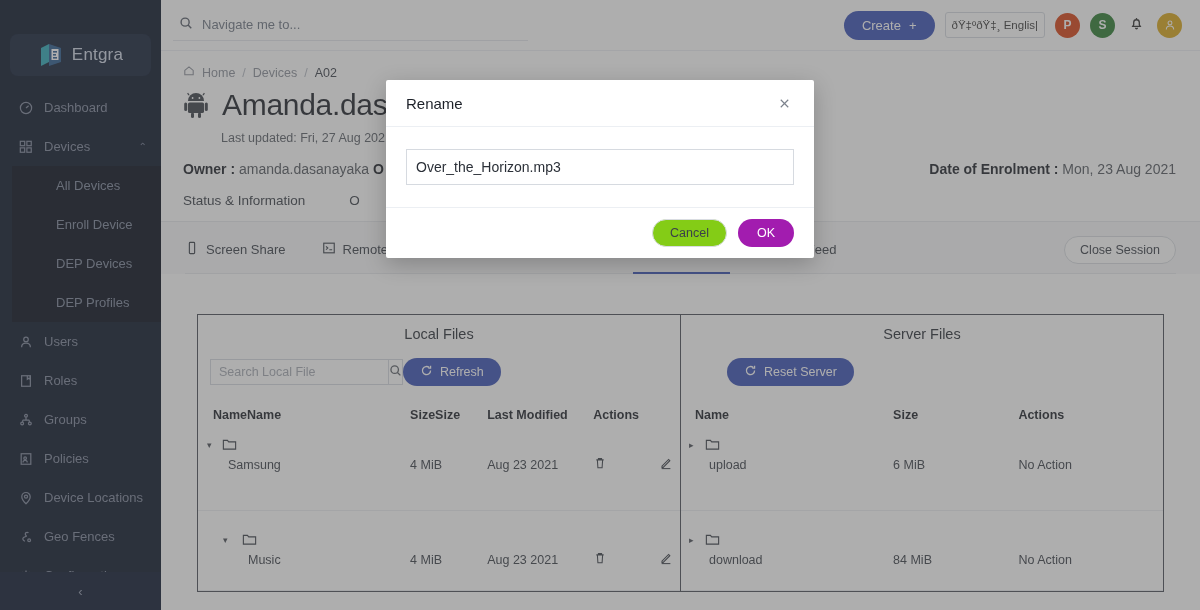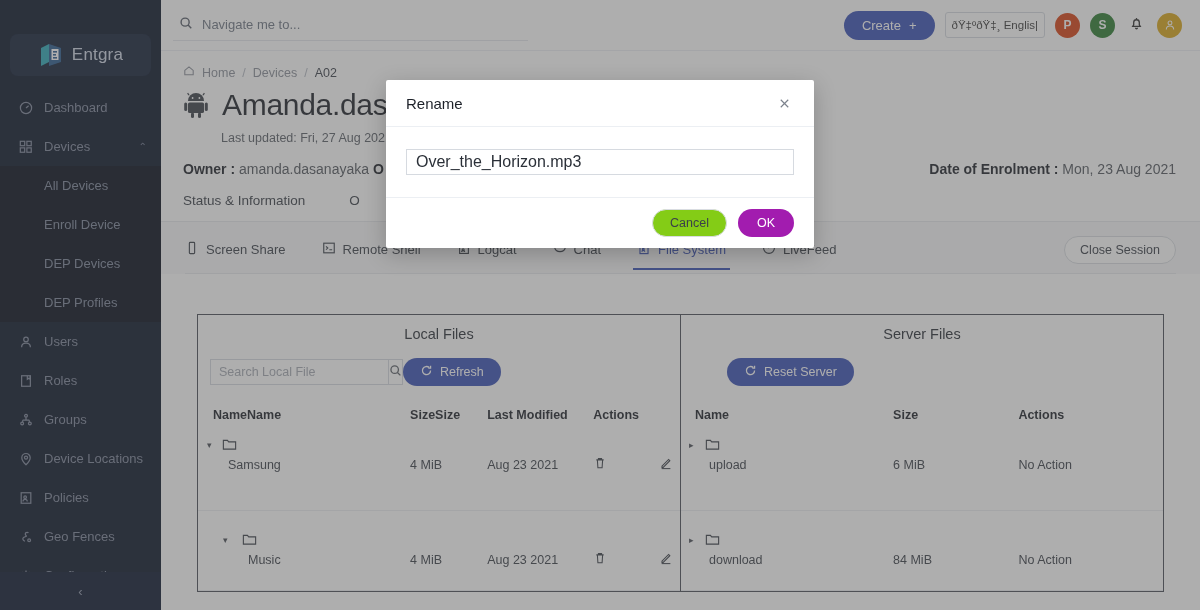--- a/index.html
+++ b/index.html
@@ -32,21 +32,21 @@
   .nav { margin-top: 12px; }
   .nav-item {
     height: 39px; display: flex; align-items: center;
     padding-left: 18px; gap: 11px;
     font-size: 13px; color: #7e879b;
     position: relative; cursor: pointer;
   }
   .nav-item .ico { width: 15px; height: 15px; display: inline-flex; align-items: center; justify-content: center; }
   .nav-item .ico svg { width: 14px; height: 14px; stroke: #7e879b; fill: none; stroke-width: 1.4; }
   .nav-item .caret { position: absolute; right: 14px; font-size: 10px; color: #6e7890; }
-  .nav-sub { background: #060d1c; }
+  .nav-sub { background: #060d1c; margin-left: 12px; }
   .nav-sub .nav-item { padding-left: 44px; height: 39px; }
 
   .collapse-bar {
     position: absolute; bottom: 0; left: 0; right: 0; height: 38px;
     background: #0d1830; display: flex; align-items: center; justify-content: center;
     color: #8d96aa; font-size: 13px; cursor: pointer;
   }
 
   
   .main { flex: 1; height: 610px; background: #fff; position: relative; overflow: hidden; }
@@ -94,21 +94,21 @@
   .info-row { display: flex; padding: 16px 24px 0 22px; font-size: 14px; color: #53585f; }
   .info-row b { color: #1d2129; font-weight: bold; }
   .info-left { flex: 1; }
   .info-right { text-align: right; }
 
   .tabs-main { display: flex; gap: 44px; padding: 16px 0 0 22px; font-size: 13.5px; color: #3b4049;
                border-bottom: 1px solid #e7e9ed; position: relative; }
   .tabs-main .tab { padding-bottom: 13px; cursor: pointer; position: relative; }
 
   .panel-strip { background: #f7f8fa; padding: 14px 24px 0 24px; }
-  .tabs-sub { display: flex; align-items: center; gap: 36px; font-size: 13px; color: #3b4049;
+  .tabs-sub { display: flex; gap: 36px; font-size: 13px; color: #3b4049;
               border-bottom: 1px solid #e7e9ed; }
   .tabs-sub .tab { display: flex; align-items: center; gap: 7px; padding-bottom: 11px; cursor: pointer; position: relative; }
   .tabs-sub .tab svg { width: 14px; height: 14px; stroke: #3b4049; fill: none; stroke-width: 1.3; }
   .tabs-sub .tab.active { color: #3a51b5; }
   .tabs-sub .tab.active svg { stroke: #3a51b5; }
   .tabs-sub .tab.active:after { content:""; position:absolute; left:-4px; right:-4px; bottom:-1px; height:2px; background:#3a51b5; }
   .btn-close-session {
     margin-left: auto; margin-bottom: 9px; height: 28px; padding: 0 15px; border-radius: 16px;
     border: 1px solid #d9dce1; background: #fff; font-size: 12.5px; color: #3b4049; cursor: pointer;
     font-family: "Liberation Sans", sans-serif;
@@ -154,22 +154,22 @@
     border-radius: 2px; box-shadow: 0 6px 22px rgba(0,0,0,.22); z-index: 50; overflow: hidden;
   }
   .modal-head { height: 47px; border-bottom: 1px solid #eceff3; display: flex; align-items: center;
                 padding: 0 20px; }
   .modal-head .title { font-size: 15px; color: #1d2129; }
   .modal-close { margin-left: auto; cursor: pointer; width: 20px; height: 20px;
                  display: flex; align-items: center; justify-content: center; }
   .modal-close svg { width: 13px; height: 13px; stroke: #7c828c; stroke-width: 1.4; fill: none; }
   .modal-body { padding: 22px 20px 22px 20px; }
   .modal-body input {
-    width: 100%; height: 26px; border: 1px solid #d6dae0; outline: 0; padding: 0 9px;
-    font-size: 16px; color: #2b3038; font-family: "Liberation Sans", sans-serif;
+    width: 100%; height: 36px; border: 1px solid #d6dae0; outline: 0; padding: 0 9px;
+    font-size: 14px; color: #2b3038; font-family: "Liberation Sans", sans-serif;
   }
   .modal-foot { border-top: 1px solid #eceff3; padding: 11px 20px; display: flex; justify-content: flex-end; gap: 11px; }
   .btn-cancel {
     height: 28px; padding: 0 17px; border-radius: 16px; border: 1px solid #d9dce1; background: #84cc16;
     font-size: 12.5px; color: #3b4049; cursor: pointer; font-family: "Liberation Sans", sans-serif;
   }
   .btn-ok {
     height: 28px; padding: 0 19px; border-radius: 16px; border: 0; background: #a21caf; color: #fff;
     font-size: 12.5px; cursor: pointer; font-family: "Liberation Sans", sans-serif;
   }
@@ -264,36 +264,36 @@
               <circle cx="12.4" cy="12" r="1.6"></circle>
               <path d="M8 4.8v3.4M8 8.2H4.2M8 8.2h3.8M4.2 8.2v2.2M11.8 8.2v2.2"></path>
             </svg>
         </span>
         <span>Groups</span>
       </div>
 
       <div class="nav-item">
         <span class="ico">
           <svg viewBox="0 0 16 16">
-              <path d="M8 14.5s4.8-4.6 4.8-8A4.8 4.8 0 0 0 3.2 6.5c0 3.4 4.8 8 4.8 8z"></path>
-              <circle cx="8" cy="6.4" r="1.8"></circle>
-            </svg>
-        </span>
-        <span>Device Locations</span>
-      </div>
-
-      <div class="nav-item">
-        <span class="ico">
-          <svg viewBox="0 0 16 16">
               <rect x="2.5" y="2" width="11" height="12"></rect>
               <circle cx="7" cy="7" r="1.5"></circle>
               <path d="M4.6 12c0-1.5 1.1-2.4 2.4-2.4S9.4 10.5 9.4 12"></path>
             </svg>
         </span>
         <span>Policies</span>
+      </div>
+
+      <div class="nav-item">
+        <span class="ico">
+          <svg viewBox="0 0 16 16">
+              <path d="M8 14.5s4.8-4.6 4.8-8A4.8 4.8 0 0 0 3.2 6.5c0 3.4 4.8 8 4.8 8z"></path>
+              <circle cx="8" cy="6.4" r="1.8"></circle>
+            </svg>
+        </span>
+        <span>Device Locations</span>
       </div>
 
       <div class="nav-item">
         <span class="ico">
           <svg viewBox="0 0 16 16">
               <path d="M10.8 3.4a2 2 0 1 0-2.8 2.8c1.6 1.6-1.8 1.2-3.2 2.8-1 1.2 0 3.2 2 3.8"></path>
               <circle cx="11.6" cy="11.8" r="1.6"></circle>
             </svg>
         </span>
         <span>Geo Fences</span>

